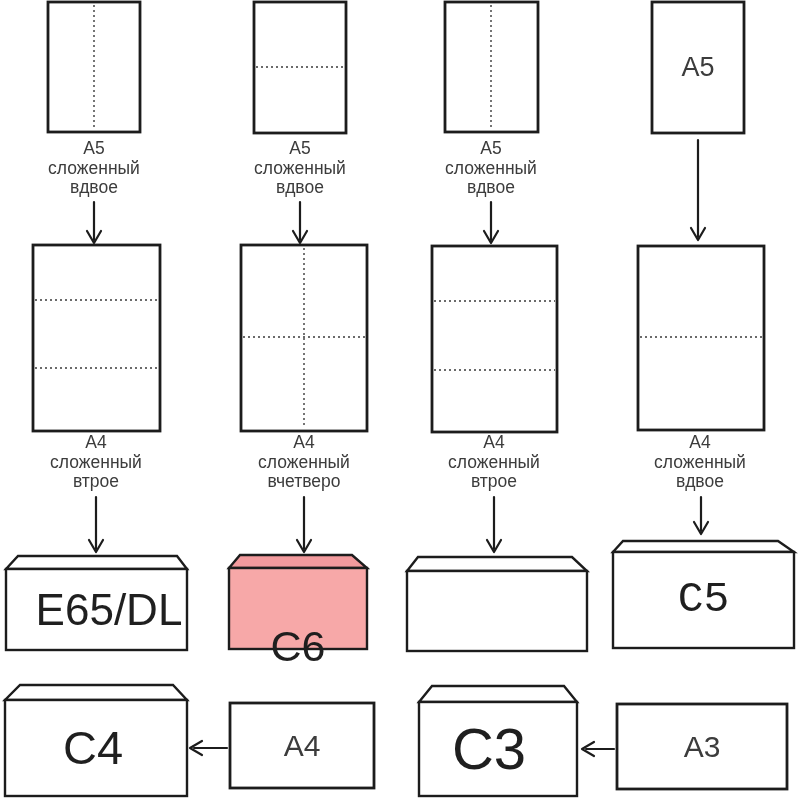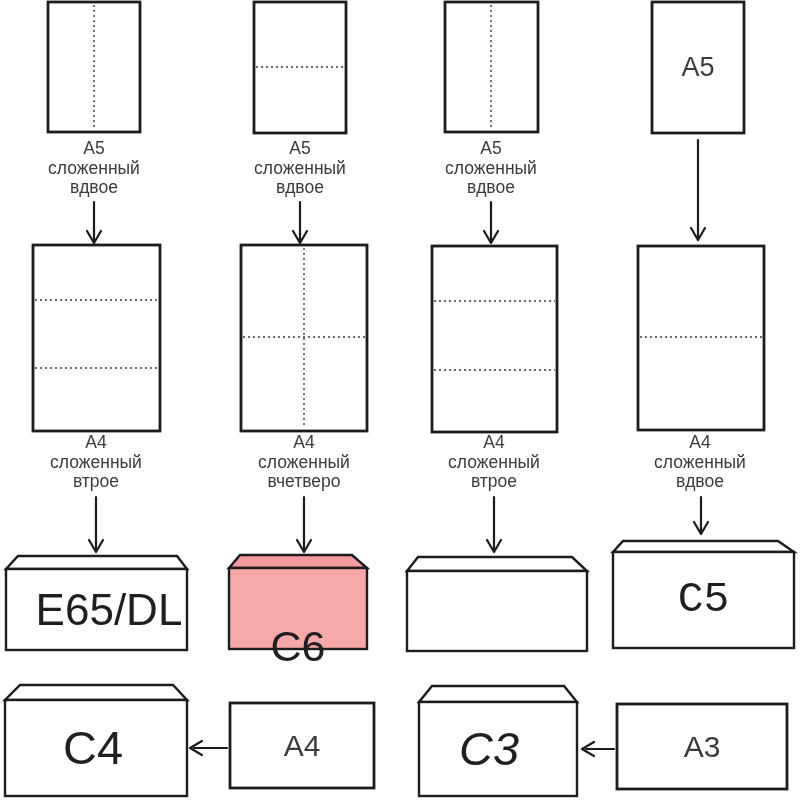--- a/index.html
+++ b/index.html
@@ -150,16 +150,16 @@
     <span>сложенный</span>
     <span>вдвое</span>
   </div>
 
   <div class="envlabel" style="left:6px;top:586px;width:206px;font-size:44px;line-height:48px;">E65/DL</div>
   <div class="envlabel" style="left:229px;top:585px;width:138px;font-size:43px;line-height:47px;margin-top:38px;">C6</div>
   <div class="envlabel" style="left:613px;top:576px;width:181px;font-size:43px;line-height:47px;font-family:Liberation Mono, monospace;">C5</div>
 
   <div class="envlabel" style="left:5px;top:722px;width:176px;font-size:47px;line-height:51px;">C4</div>
   <div class="envlabel" style="left:230px;top:729px;width:144px;font-size:30px;line-height:33px;color:var(--text);">A4</div>
-  <div class="envlabel" style="left:419px;top:723px;width:140px;font-size:47px;line-height:51px;font-style:italic;">C3</div>
+  <div class="envlabel" style="left:419px;top:723px;width:140px;font-size:58px;line-height:51px;">C3</div>
   <div class="envlabel" style="left:617px;top:730px;width:170px;font-size:30px;line-height:33px;color:var(--text);">A3</div>
 
 </div>
 
 </body></html>

